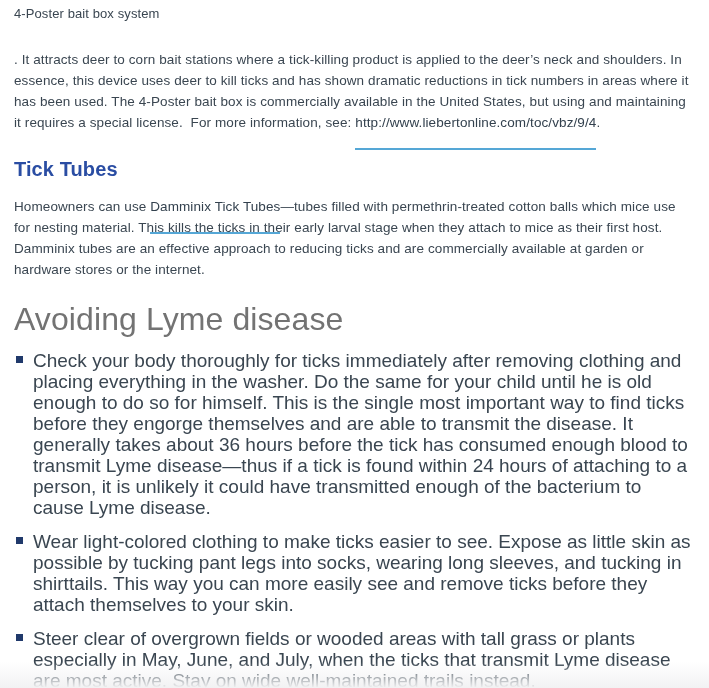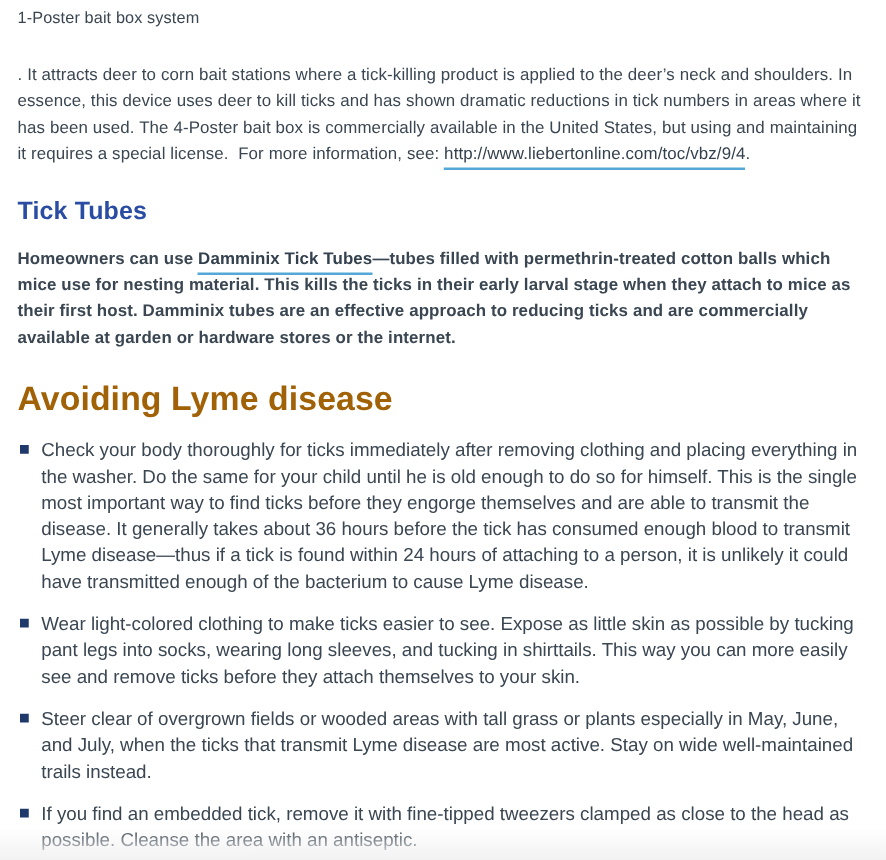--- a/index.html
+++ b/index.html
@@ -29,53 +29,52 @@
     font-size: 13px;
     line-height: 18px;
   }
   .intro-paragraph {
     margin-top: 26px;
   }
   .text-link {
     color: #33414e;
     text-decoration: none;
     border-bottom: 2px solid #55a7d6;
-    padding-bottom: 4px;
+    padding-bottom: 18px;
     cursor: pointer;
   }
   h2.sub-heading {
     margin: 24px 0 0 0;
     font-size: 20px;
     line-height: 24px;
     font-weight: 600;
     color: #2a4da3;
     letter-spacing: 0.1px;
   }
   .tick-tubes-paragraph {
     margin-top: 15px;
-    font-weight: bold;
   }
   h1.main-heading {
     margin: 23px 0 0 0;
-    font-size: 27px;
+    font-size: 32px;
     line-height: 33px;
-    font-weight: 700;
-    color: #a16207;
+    font-weight: 400;
+    color: #737373;
     letter-spacing: 0.1px;
   }
   ul.bullet-list {
     list-style: none;
     margin: 14px 0 0 0;
     padding: 0;
   }
   ul.bullet-list li {
     position: relative;
     padding-left: 19px;
     margin-bottom: 13px;
-    font-size: 15px;
+    font-size: 19px;
     line-height: 21px;
   }
   .bullet-square {
     position: absolute;
     left: 2px;
     top: 6px;
     width: 7px;
     height: 7px;
     background: #20396b;
     display: inline-block;
@@ -88,21 +87,21 @@
     height: 26px;
     background: linear-gradient(to bottom, rgba(244,244,245,0) 0%, #f2f2f3 100%);
     pointer-events: none;
   }
 </style>
 </head>
 <body>
 
 <div class="page">
 
-  <p class="body-text intro-label">1-Poster bait box system</p>
+  <p class="body-text intro-label">4-Poster bait box system</p>
 
   <p class="body-text intro-paragraph"><span>. It attracts deer to corn bait stations where a tick-killing product is applied to the deer’s neck and shoulders. In essence, this device uses deer to kill ticks and has shown dramatic reductions in tick numbers in areas where it has been used. The 4-Poster bait box is commercially available in the United States, but using and maintaining it requires a special license.&nbsp; For more information, see: </span><a class="text-link">http://www.liebertonline.com/toc/vbz/9/4</a><span>.</span></p>
 
   <h2 class="sub-heading">Tick Tubes</h2>
 
   <p class="body-text tick-tubes-paragraph"><span>Homeowners can use </span><a class="text-link">Damminix Tick Tubes</a><span>—tubes filled with permethrin-treated cotton balls which mice use for nesting material. This kills the ticks in their early larval stage when they attach to mice as their first host. Damminix tubes are an effective approach to reducing ticks and are commercially available at garden or hardware stores or the internet.</span></p>
 
   <h1 class="main-heading">Avoiding Lyme disease</h1>
 
   <ul class="bullet-list">

